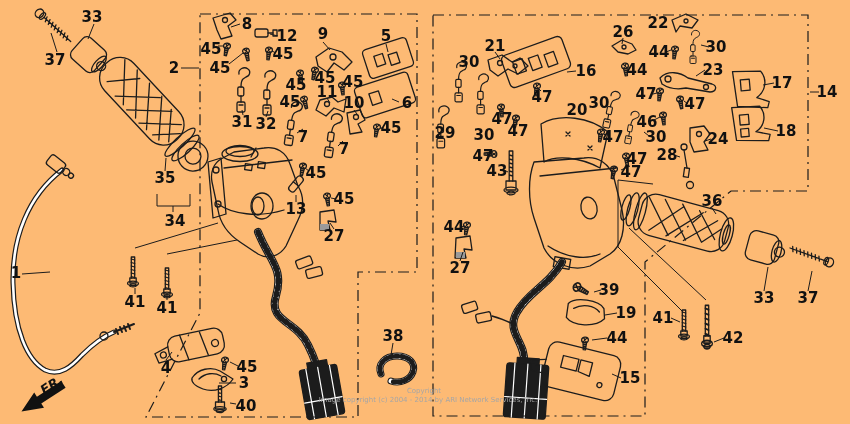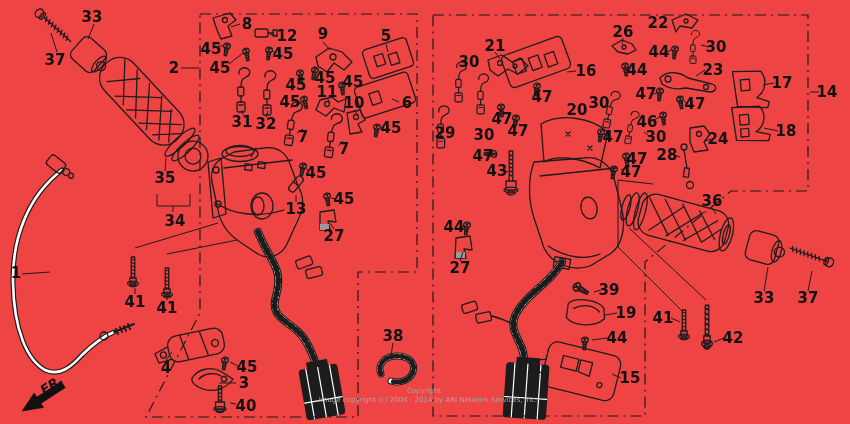--- a/index.html
+++ b/index.html
@@ -1,16 +1,16 @@
 <!DOCTYPE html>
 <html><head>
 <meta charset="utf-8">
 <style>
   html,body{margin:0;padding:0;background:#ffffff;}
-  .stage{width:850px;height:424px;margin:0 auto;position:relative;background:#ef4444;text-decoration:underline;}
+  .stage{width:850px;height:424px;margin:0 auto;position:relative;background:#fdba74;text-decoration:underline;}
   svg{display:block;}
   .ink{stroke:#1c1c1c;fill:none;stroke-width:1.3;stroke-linecap:round;stroke-linejoin:round;}
   .thin{stroke:#1c1c1c;fill:none;stroke-width:1;}
   .boxline{stroke:#1c1c1c;fill:none;stroke-width:1.2;stroke-dasharray:11 5 2 5;}
   #part-labels text{font:bold 15px "DejaVu Sans",sans-serif;fill:#111;text-anchor:middle;dominant-baseline:central;}
   .wm{font:400 7px "DejaVu Sans",sans-serif;fill:#a6a6a6;text-anchor:middle;}
   .fr{font:bold italic 13px "DejaVu Sans",sans-serif;fill:#111;}
 </style>
 </head>
 <body>

